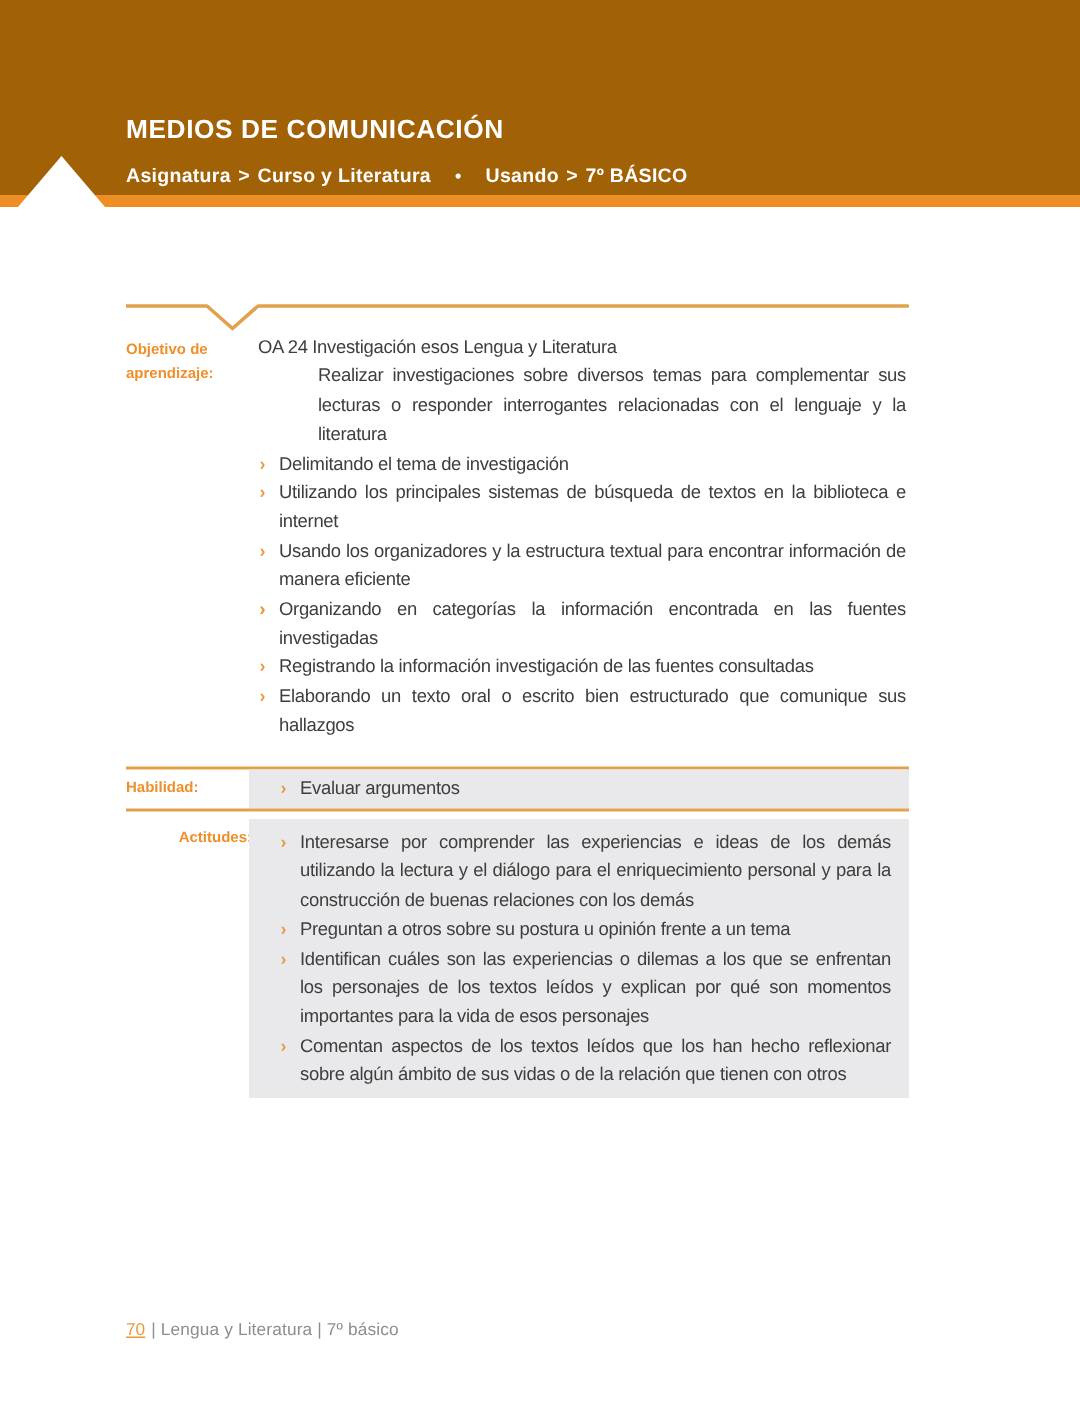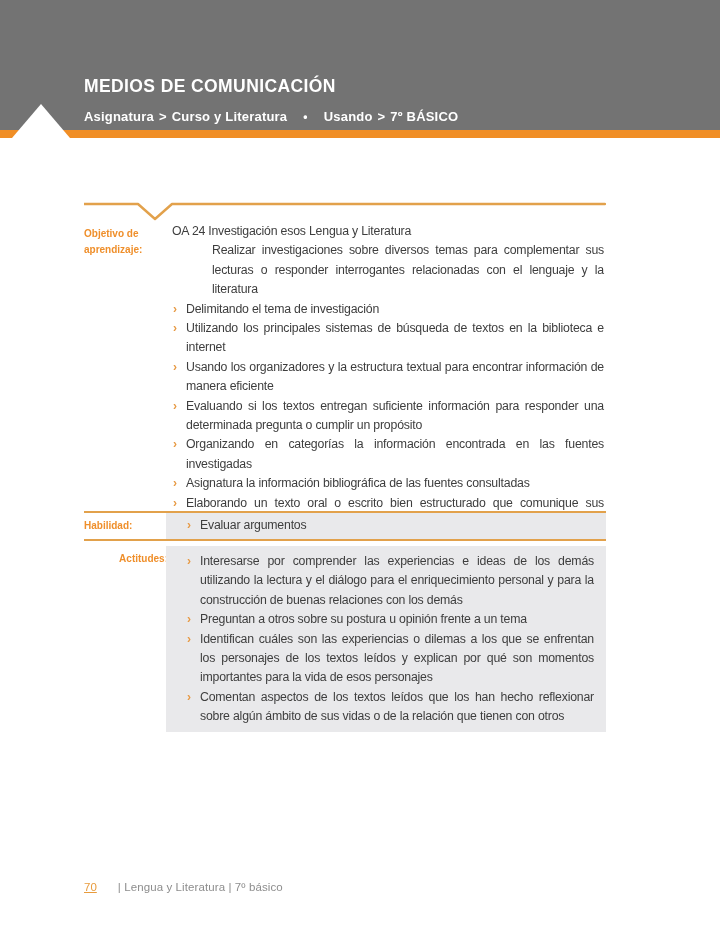--- a/index.html
+++ b/index.html
@@ -8,21 +8,21 @@
     width:720px; height:935px;
     position:relative;
     font-family:"Liberation Sans", sans-serif;
     color:#3e3e3e;
     overflow:hidden;
   }
 
   
   .band {
     position:absolute; top:0; left:0; width:720px; height:138px;
-    background:#737373;
+    background:#a16207;
   }
   .band::after {
     content:""; position:absolute; left:0; bottom:0; width:100%; height:8px;
     background:#f08e26;
   }
   .band-notch {
     position:absolute; left:12px; bottom:0;
     width:0; height:0;
     border-left:29px solid transparent;
     border-right:29px solid transparent;
@@ -87,21 +87,21 @@
   .box-actitudes { top:546px; height:186px; padding:6px 12px 0 20px; }
   .gray-box .content-inner {
     font-size:12.3px; line-height:19.4px; letter-spacing:-0.2px; color:#3e3e3e;
   }
 
   
   .footer {
     position:absolute; left:84px; top:881px;
     font-size:11.5px; white-space:nowrap;
   }
-  .footer .pnum { color:#e89b3c; margin-right:21px;text-decoration:underline; }
+  .footer .pnum { color:#e89b3c; margin-right:4px;text-decoration:underline; }
   .footer .ftext { color:#8d8d8d; letter-spacing:0.1px; }
 </style>
 </head>
 <body>
 
 <div class="band">
   <div class="band-notch"></div>
   <div class="band-title">MEDIOS DE COMUNICACIÓN</div>
   <div class="band-sub">
     <span>Asignatura</span><span class="sep">&gt;</span><span>Curso y Literatura</span><span class="dot">•</span><span class="course">Usando</span><span class="sep">&gt;</span><span>7º BÁSICO</span>
@@ -116,23 +116,23 @@
 
 <div class="content content-objetivo">
   <div class="oa-line">
     <span class="oa-code">OA 24</span><span>Investigación esos Lengua y Literatura</span>
   </div>
   <div class="desc">Realizar investigaciones sobre diversos temas para complementar sus lecturas o responder interrogantes relacionadas con el lenguaje y la literatura</div>
   <ul class="blist">
     <li><span class="blt">›</span><span>Delimitando el tema de investigación</span></li>
     <li><span class="blt">›</span><span>Utilizando los principales sistemas de búsqueda de textos en la biblioteca e internet</span></li>
     <li><span class="blt">›</span><span>Usando los organizadores y la estructura textual para encontrar información de manera eficiente</span></li>
-    <li><span class="blt">›</span><span>Evaluando si los textos entregan suficiente información para responder una determinada pregunta o cumplir un propósito</span></li>
+    <li><span class="blt">›</span></li>
     <li><span class="blt">›</span><span>Organizando en categorías la información encontrada en las fuentes investigadas</span></li>
-    <li><span class="blt">›</span><span>Asignatura la información bibliográfica de las fuentes consultadas</span></li>
+    <li><span class="blt">›</span><span>Registrando la información investigación de las fuentes consultadas</span></li>
     <li><span class="blt">›</span><span>Elaborando un texto oral o escrito bien estructurado que comunique sus hallazgos</span></li>
   </ul>
 </div>
 
 <div class="rule2"></div>
 <div class="sec-label lbl-habilidad">Habilidad:</div>
 <div class="gray-box box-habilidad">
   <ul class="blist content-inner">
     <li><span class="blt">›</span><span>Evaluar argumentos</span></li>
   </ul>

